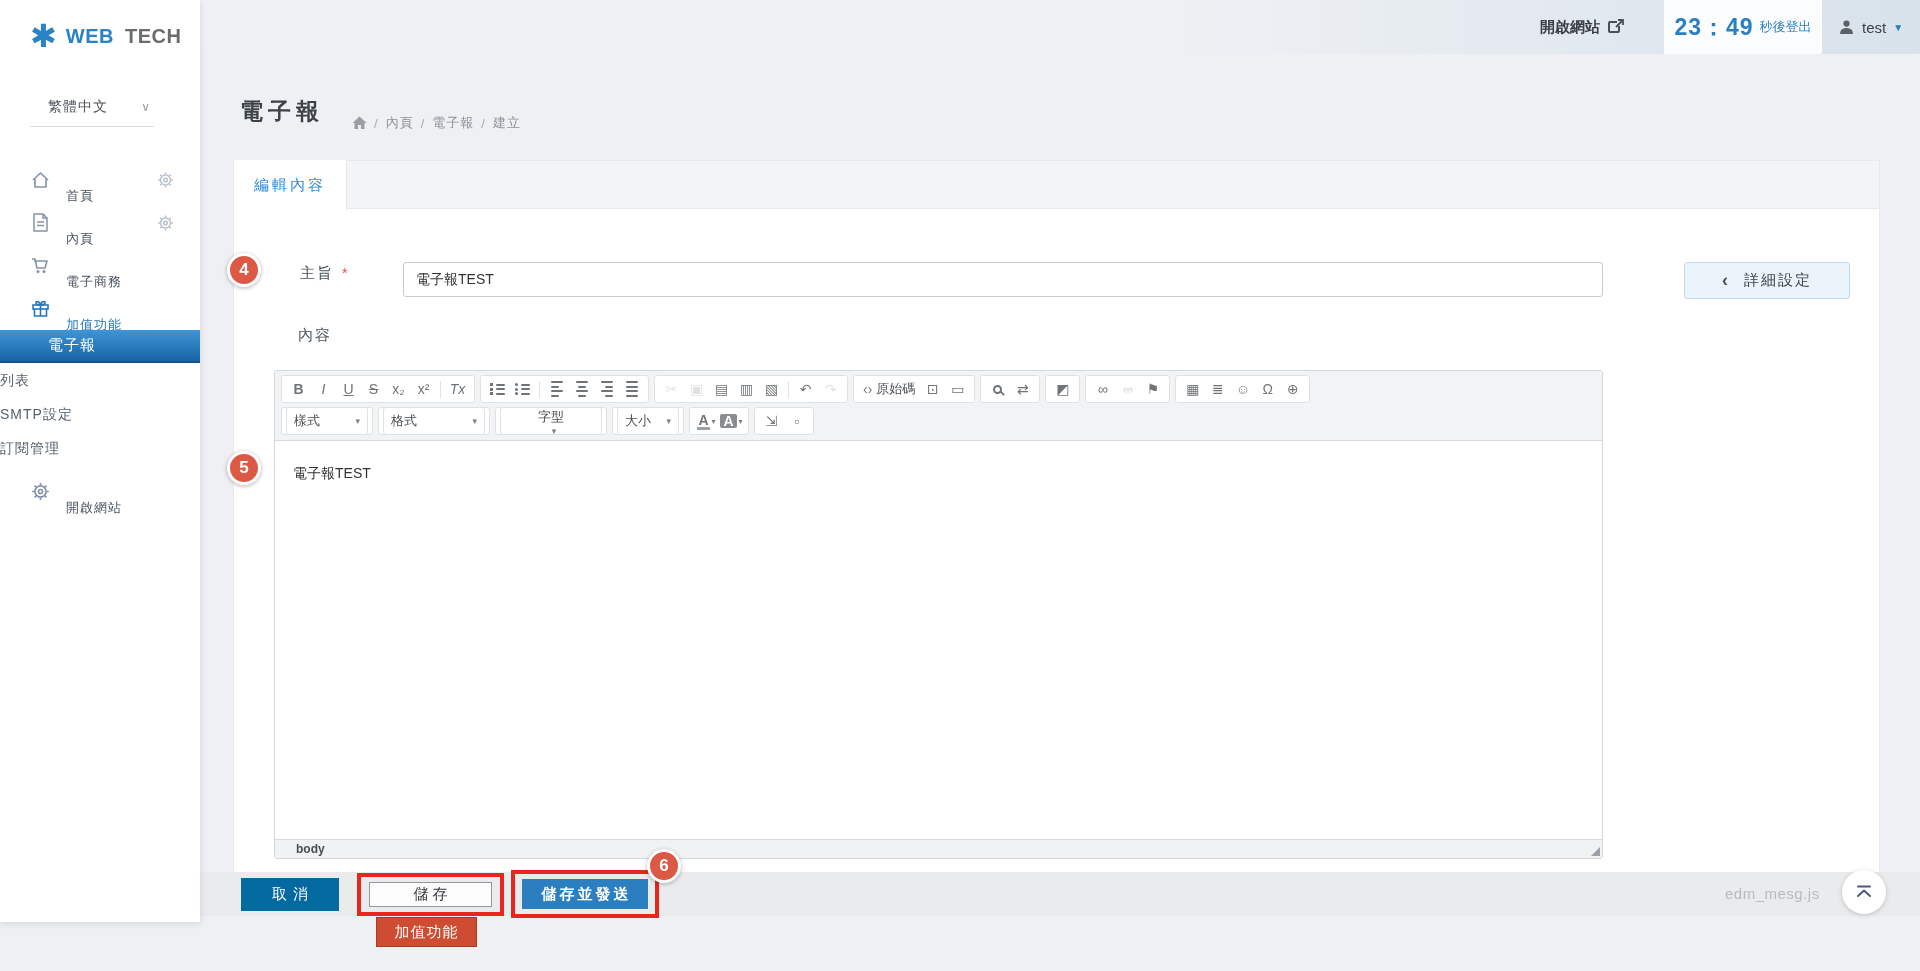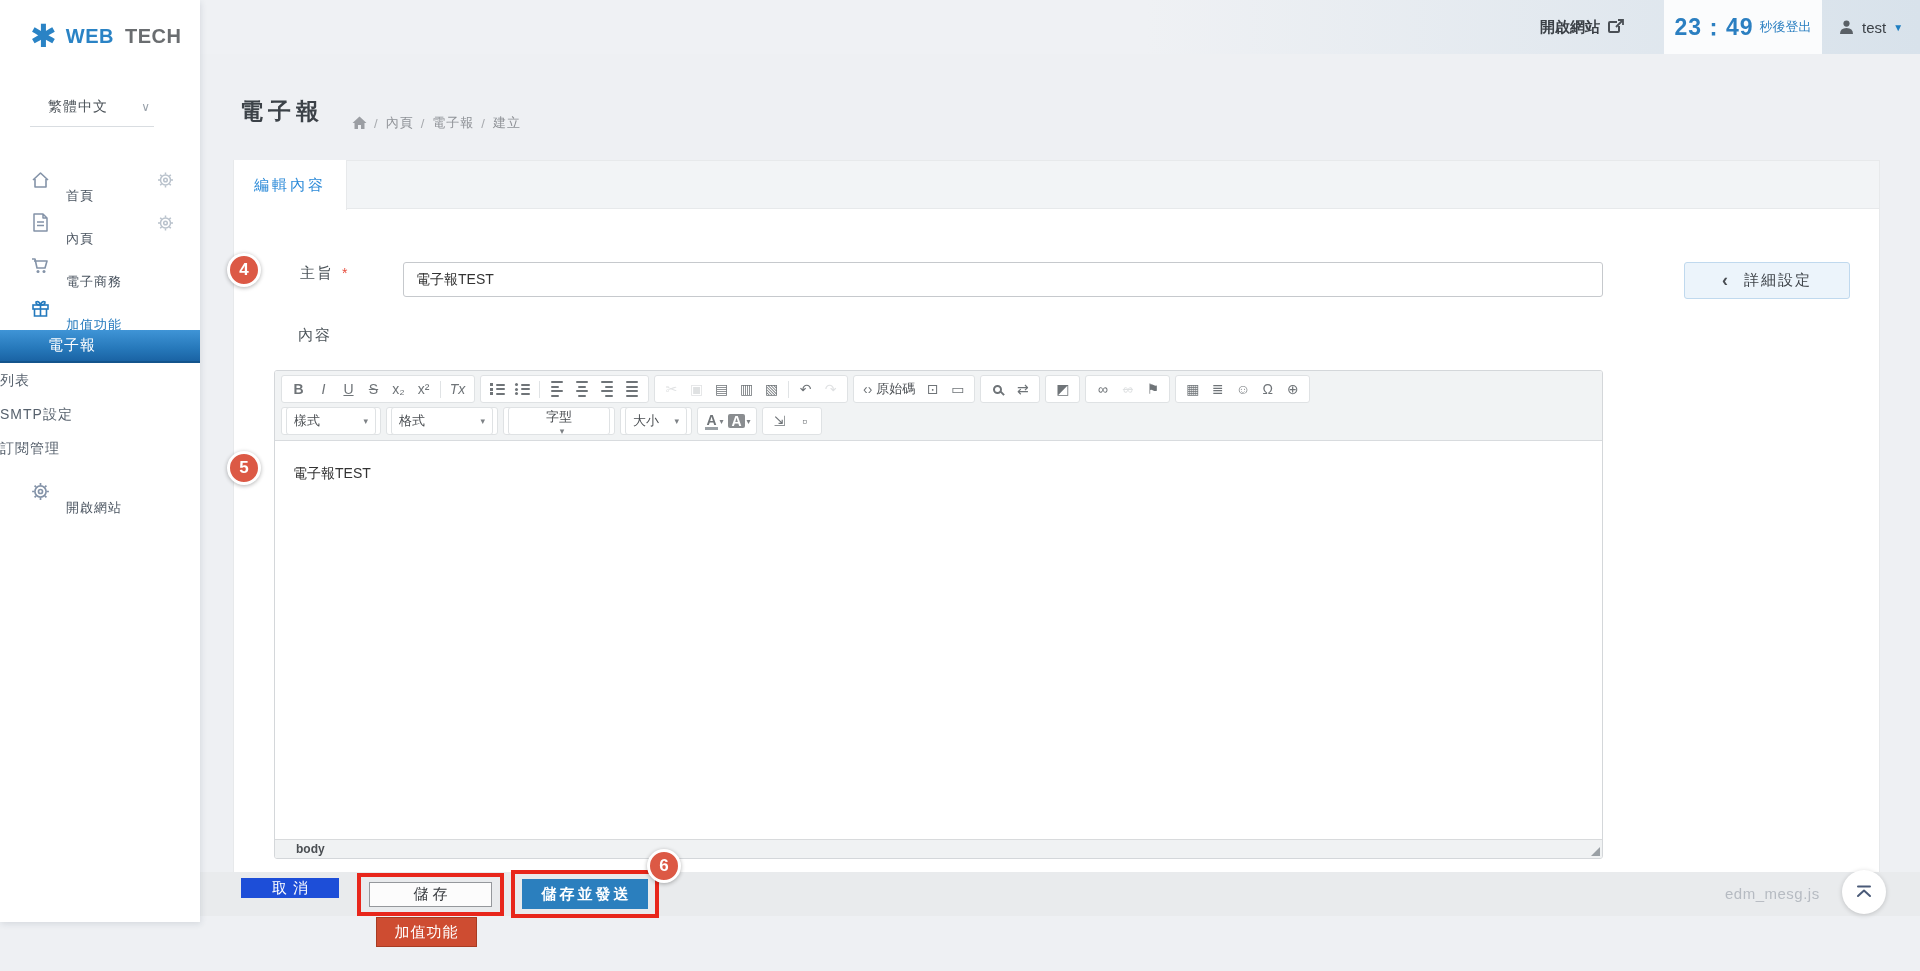--- a/index.html
+++ b/index.html
@@ -98,21 +98,21 @@
   .mag::after { content:""; position:absolute; width:6px; height:2px; background:#6f7478; transform:rotate(45deg); right:-5px; bottom:-2px; }
   .edit-area { flex:1; background:#fff; padding:24px 18px; font-size:14px; color:#333; cursor:text; }
   .statusbar { height:19px; background:#f0f2f3; border-top:1px solid #d8dadc; display:flex; align-items:center;
     padding-left:21px; position:relative; }
   .status-path { font-size:12px; color:#4a4e52; font-weight:bold; cursor:pointer; }
   .grip { position:absolute; right:2px; bottom:2px; width:0; height:0;
     border-left:9px solid transparent; border-bottom:9px solid #9aa0a5; cursor:nwse-resize; }
 
   
   .actionbar { position:absolute; left:200px; top:872px; width:1720px; height:44px; background:#e9ebed; }
-  .btn-cancel { position:absolute; left:41px; top:6px; width:98px; height:20px; background:#1d4ed8; border:none;
+  .btn-cancel { position:absolute; left:41px; top:6px; width:98px; height:33px; background:#0369a1; border:none;
     color:#fff; font-size:15px; letter-spacing:6px; text-indent:6px; cursor:pointer; font-family:inherit; }
   .hl-rect { position:absolute; border:4px solid #e8261b; z-index:12; }
   .hl-save { left:157px; top:1px; width:147px; height:43px; padding:5px 8px; }
   .hl-sendsave { left:311px; top:-2px; width:148px; height:48px; padding:5px 7px; }
   .btn-save { width:100%; height:100%; background:#fcfcfc; border:1px solid #95989c; color:#35383c;
     font-size:15px; letter-spacing:4px; text-indent:4px; cursor:pointer; font-family:inherit; }
   .btn-sendsave { width:100%; height:100%; background:#2b7fbe; border:none; color:#fff; font-weight:bold;
     font-size:15px; letter-spacing:3px; text-indent:3px; cursor:pointer; font-family:inherit; }
   .script-name { position:absolute; left:1525px; top:13px; font-size:15px; color:#b6bbc2; letter-spacing:.5px; }
   .scrolltop { position:absolute; left:1842px; top:870px; width:44px; height:44px; border-radius:50%; background:#fff;
@@ -440,21 +440,21 @@
             <span class="tb-btn">
               <span class="glyph ">Ω</span>
             </span>
             <span class="tb-btn">
               <span class="glyph ">⊕</span>
             </span>
           </span>
         </div>
       <div class="toolbar row2" id="tb-row2">
           <span class="tb-group">
-            <span class="tb-select" style="width: 90px;">
+            <span class="tb-select" style="width: 82px;">
               <span>樣式</span>
               <span class="tb-caret">▾</span>
             </span>
           </span>
           <span class="tb-group">
             <span class="tb-select" style="width: 102px;">
               <span>格式</span>
               <span class="tb-caret">▾</span>
             </span>
           </span>

